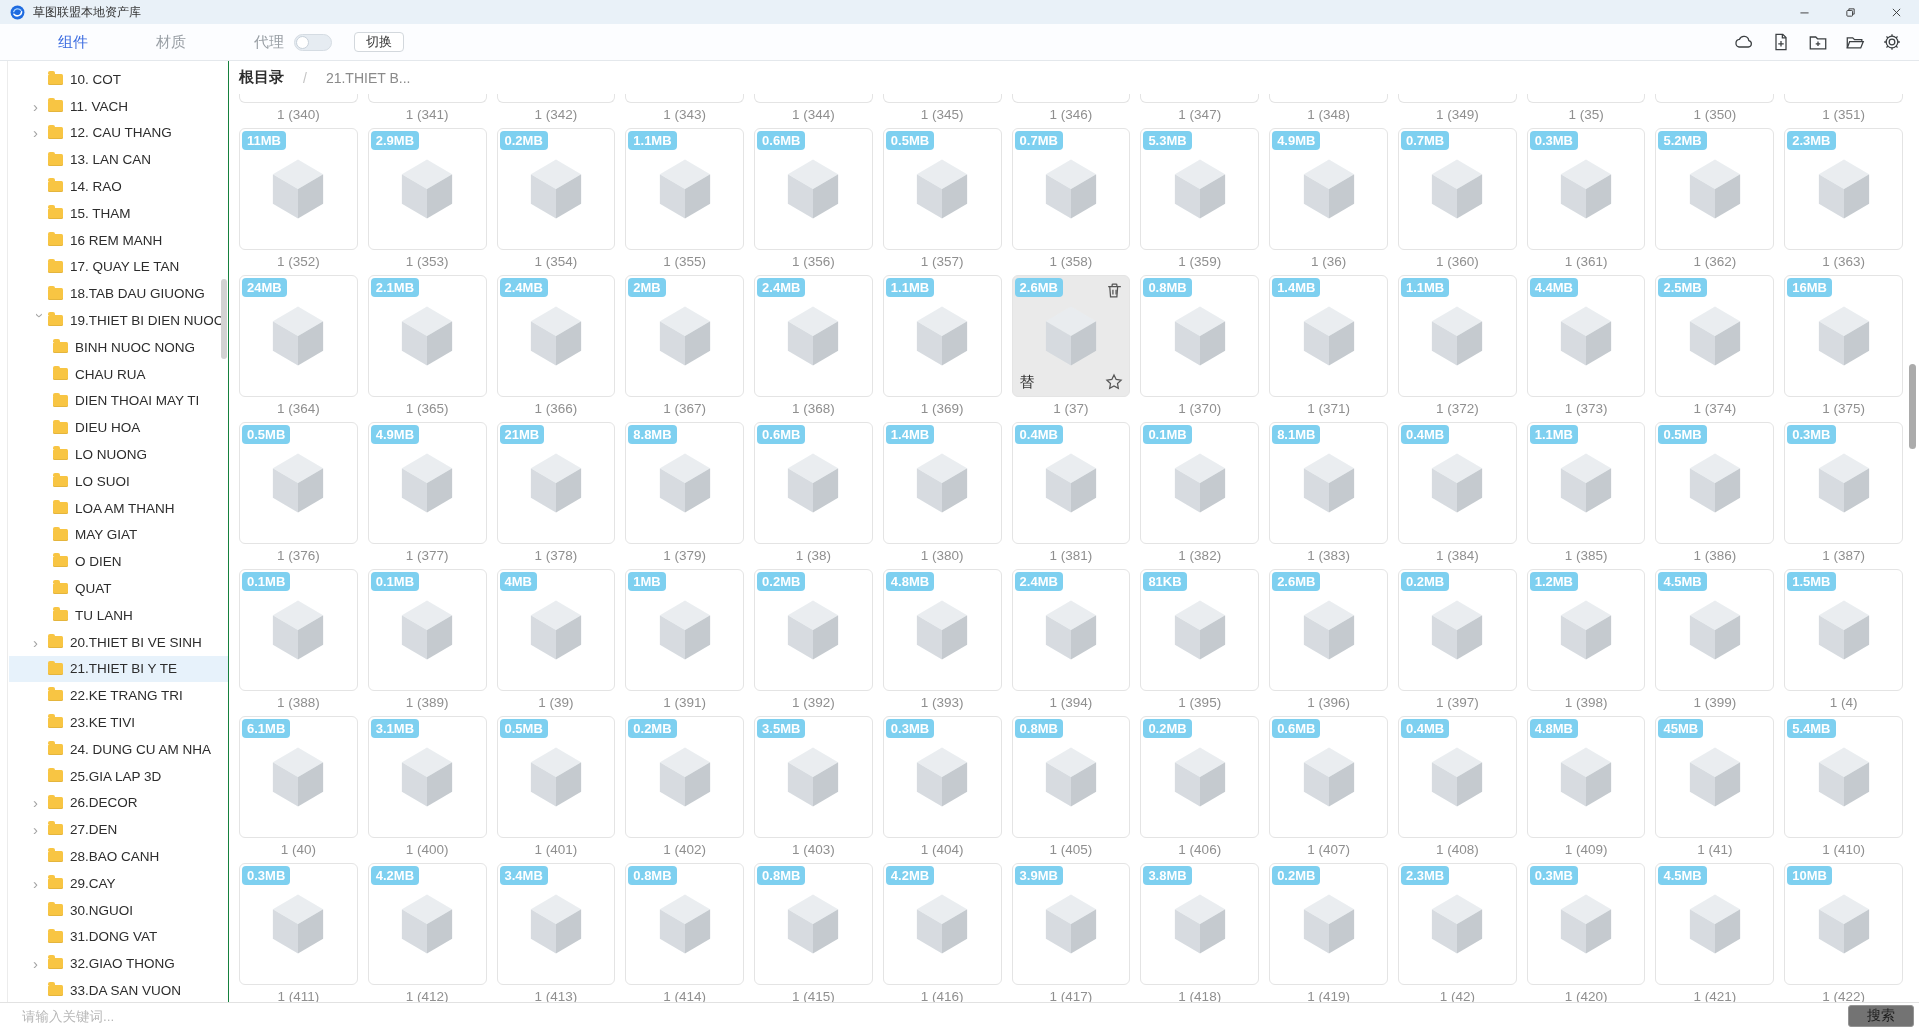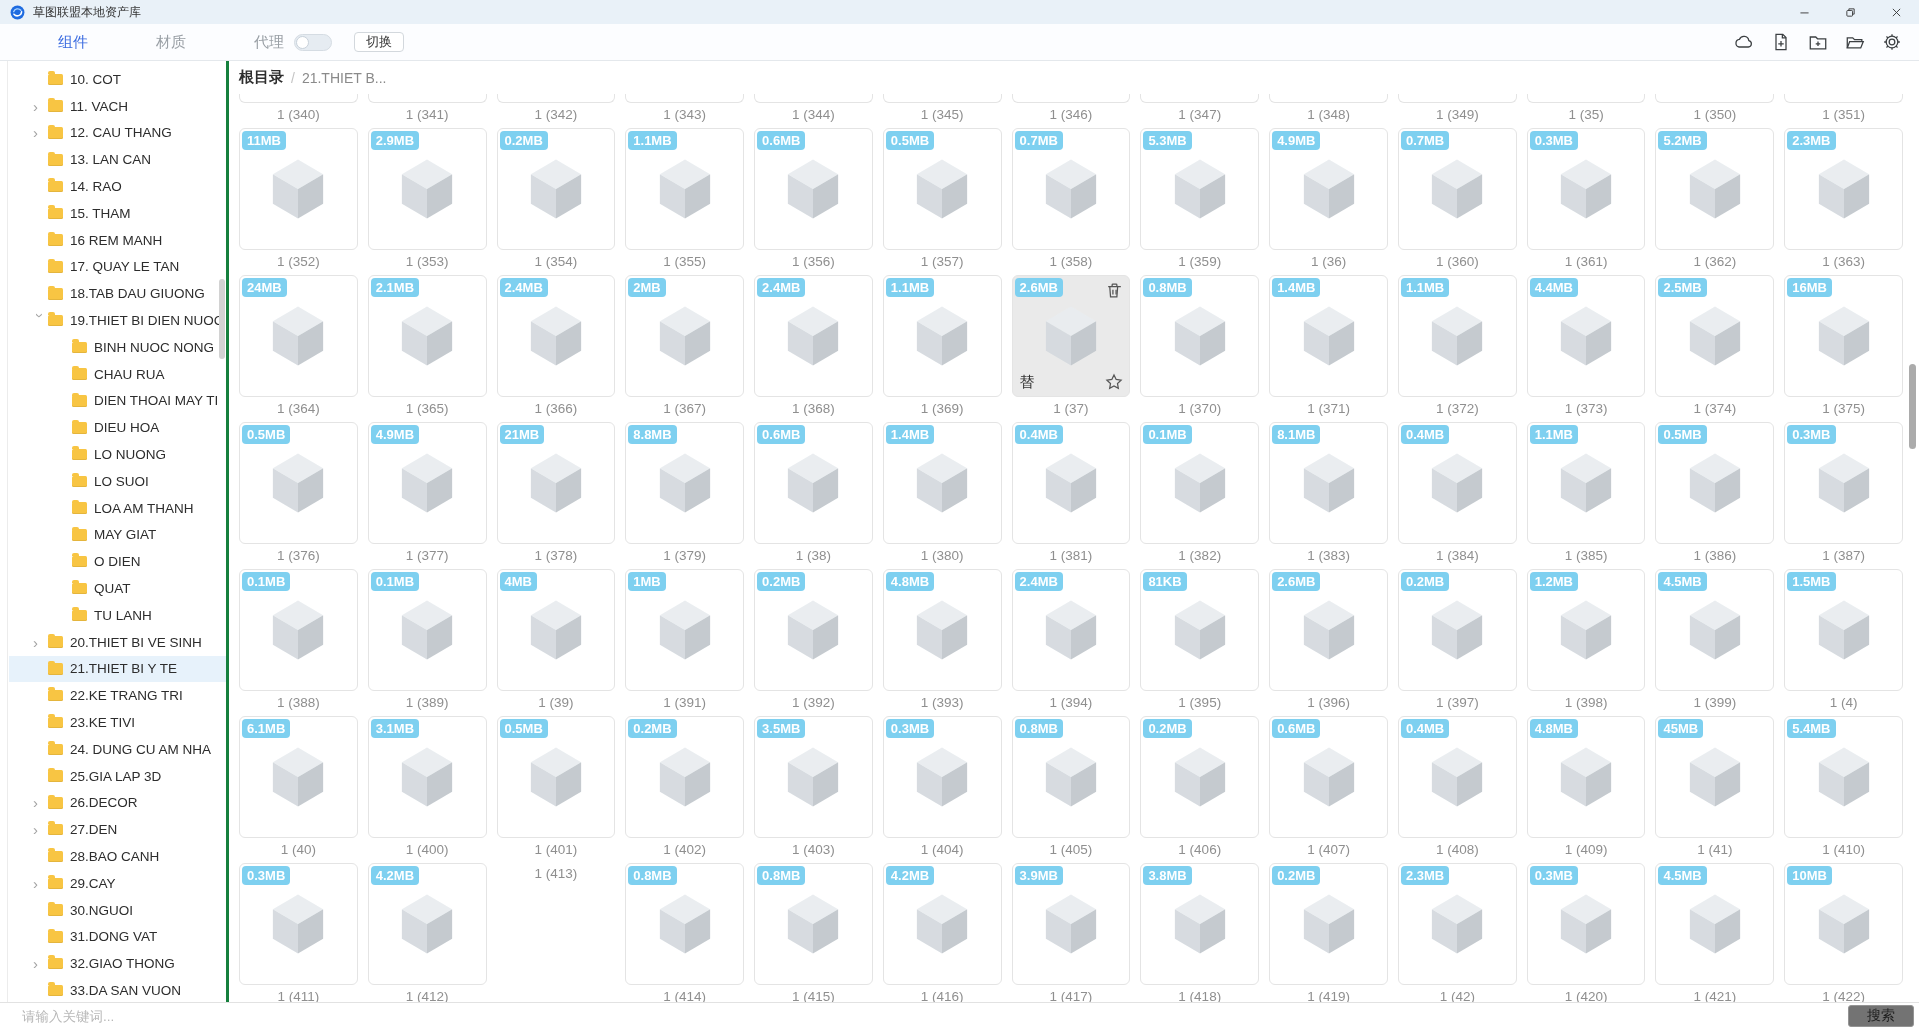--- a/index.html
+++ b/index.html
@@ -21,34 +21,34 @@
   .toggle { width:38px; height:17px; border-radius:9px; background:#e6ecf2; border:1px solid #d5dce3; position:relative; margin:0 22px 0 -14px; }
   .knob { position:absolute; left:1px; top:1px; width:13px; height:13px; border-radius:50%; background:#fff; border:1px solid #c8d1da; }
   .switch-btn { border:1px solid #d3d8dd; border-radius:4px; background:#fff; font-size:13px; color:#333; padding:0 11px; font-family:inherit; }
   .tool-icons { margin-left:auto; display:flex; gap:11px; }
   .tool-btn { width:26px; height:26px; display:flex; align-items:center; justify-content:center; background:none; border:none; }
   .tool-btn svg { width:20px; height:20px; stroke:#3c4043; fill:none; stroke-width:1.4; }
 
   
   .main { display:flex; height:941px; }
 
-  .sidebar { width:229px; position:relative; border-right:3px solid #15803d; padding:5px 0 0 9px; flex:none; }
+  .sidebar { width:229px; position:relative; border-right:1px solid #15803d; padding:5px 0 0 9px; flex:none; }
   .sidebar::before { content:""; position:absolute; left:7px; top:0; bottom:0; width:1px; background:#ececec; }
   .tree { height:100%; overflow:hidden; }
   .s-item { height:26.8px; display:flex; align-items:center; font-size:13.5px; color:#2d2d2d; padding-left:24px; white-space:nowrap; overflow:hidden; }
-  .s-item.lvl2 { padding-left:48px; }
+  .s-item.lvl2 { padding-left:29px; }
   .s-item.selected { background:var(--selected-bg,#e7f2fb); }
   .chev { width:15px; flex:none; color:#a3a3a3; font-size:15px; line-height:1; }
   .chev.down { transform:rotate(90deg); width:15px; }
   .folder { flex:none; width:15px; height:11.5px; background:var(--folder,#f8c543); border-radius:1.5px; position:relative; margin:0 7px 0 0; box-shadow:inset 0 -1px 0 rgba(0,0,0,.08); }
   .folder::before { content:""; position:absolute; top:-2.5px; left:0; width:7px; height:3px; background:var(--folder,#f8c543); border-radius:2px 2px 0 0; }
   .s-thumb { position:absolute; right:1px; top:218px; width:6px; height:80px; border-radius:3px; background:#d2d2d2; }
 
   .content { flex:1; position:relative; padding:0 16px 0 10px; overflow:hidden; }
-  .breadcrumb { height:33px; display:flex; align-items:center; gap:7px; }
+  .breadcrumb { height:33px; display:flex; align-items:center; gap:19px; }
   .bc-root { font-size:15px; font-weight:bold; color:#2e2e2e; }
   .bc-sep { color:#c4c4c4; font-size:14px; }
   .bc-cur { font-size:14px; color:#8a8a8a; }
 
   .grid { display:grid; grid-template-columns:repeat(13,1fr); column-gap:10px; }
   .cell { display:flex; flex-direction:column; }
   .sliver { height:9px; border:1px solid #e4e4e4; border-top:none; border-radius:0 0 6px 6px; background:#fff; }
   .cell-label { height:24px; line-height:24px; font-size:13.5px; color:#8f8f8f; text-align:center; white-space:nowrap; overflow:hidden; }
   .card { height:122px; border:1px solid #e4e4e4; border-radius:6px; background:#fff; position:relative; display:flex; align-items:center; justify-content:center; margin-top:1px; }
   .card.hovered { background:#eaeaea; }
@@ -1119,20 +1119,28 @@
             <span class="badge">4.2MB</span>
             <svg class="cube" viewBox="0 0 40 46">
               <polygon points="20,3 37,13 20,23 3,13" fill="#e9edf0"></polygon>
               <polygon points="3,13 20,23 20,43 3,33" fill="#d5dadf"></polygon>
               <polygon points="37,13 20,23 20,43 37,33" fill="#c2c8cd"></polygon>
             </svg>
           </div>
           <div class="cell-label">1 (412)</div>
         </div>
         <div class="cell">
+          <div class="card">
+            <span class="badge">3.4MB</span>
+            <svg class="cube" viewBox="0 0 40 46">
+              <polygon points="20,3 37,13 20,23 3,13" fill="#e9edf0"></polygon>
+              <polygon points="3,13 20,23 20,43 3,33" fill="#d5dadf"></polygon>
+              <polygon points="37,13 20,23 20,43 37,33" fill="#c2c8cd"></polygon>
+            </svg>
+          </div>
           <div class="cell-label">1 (413)</div>
         </div>
         <div class="cell">
           <div class="card">
             <span class="badge">0.8MB</span>
             <svg class="cube" viewBox="0 0 40 46">
               <polygon points="20,3 37,13 20,23 3,13" fill="#e9edf0"></polygon>
               <polygon points="3,13 20,23 20,43 3,33" fill="#d5dadf"></polygon>
               <polygon points="37,13 20,23 20,43 37,33" fill="#c2c8cd"></polygon>
             </svg>

